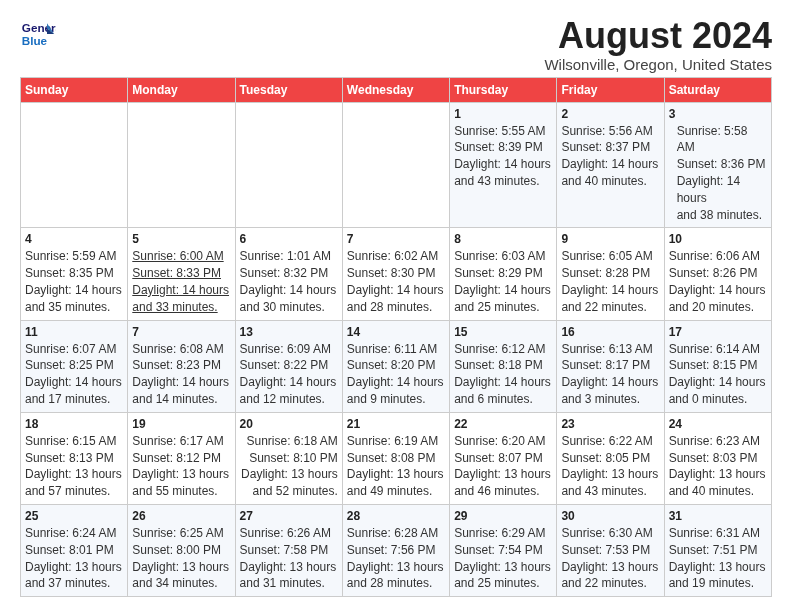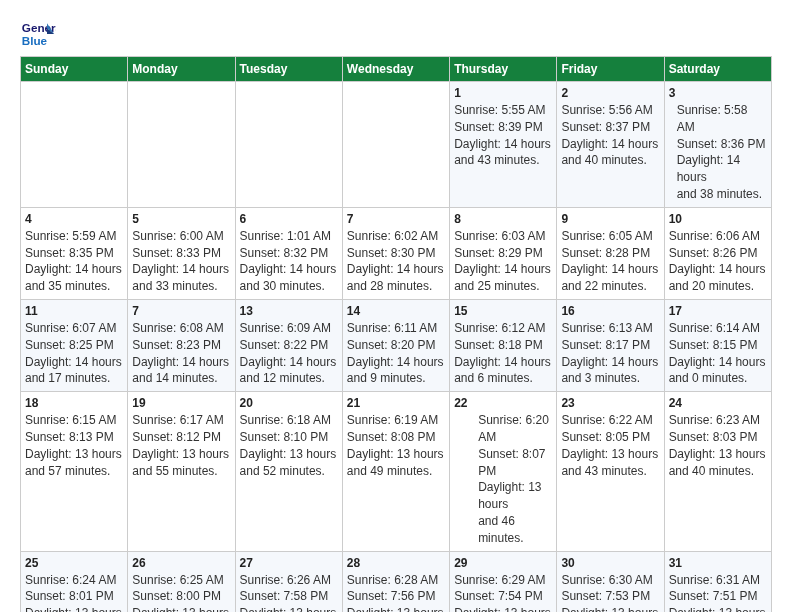--- a/index.html
+++ b/index.html
@@ -37,21 +37,21 @@
     .location-title {
       font-size: 15px;
       color: #444;
     }
     table {
       width: 100%;
       border-collapse: collapse;
       table-layout: fixed;
     }
     thead tr th {
-      background-color: #15803d;
+      background-color: #ef4444;
       color: #fff;
       font-size: 12px;
       font-weight: bold;
       padding: 5px 4px;
       text-align: left;
       border: 1px solid #ccc;
     }
     tbody tr td {
       border: 1px solid #ccc;
       vertical-align: top;
@@ -88,20 +88,24 @@
 
 <div class="header-top">
   <div class="logo">
     <svg class="logo-icon" viewBox="0 0 40 40">
       <text x="2" y="18" font-size="13" font-weight="bold" fill="#1a1a6e">General</text>
       <text x="2" y="32" font-size="13" font-weight="bold" fill="#1a6ec0">Blue</text>
       <polygon points="30,8 38,20 30,14" fill="#2e75b6"></polygon>
       <polygon points="30,14 38,20 30,20" fill="#1a3a7a"></polygon>
     </svg>
   </div>
+  <div class="title-area">
+    <div class="month-title">August 2024</div>
+    <div class="location-title">Wilsonville, Oregon, United States</div>
+  </div>
 </div>
 
 <table>
   <thead>
     <tr id="thead-row">
     <th>Sunday</th>
         <th>Monday</th>
         <th>Tuesday</th>
         <th>Wednesday</th>
         <th>Thursday</th>
@@ -140,21 +144,21 @@
       <tr>
         <td>
           <span class="day-num">4</span>
           <div class="day-info" style="white-space: pre-line;">Sunrise: 5:59 AM
 Sunset: 8:35 PM
 Daylight: 14 hours
 and 35 minutes.</div>
         </td>
         <td>
           <span class="day-num">5</span>
-          <div class="day-info" style="white-space: pre-line;">Sunrise: 6:00 AM
+          <div class="day-info" style="white-space: pre-line; text-decoration: underline;">Sunrise: 6:00 AM
 Sunset: 8:33 PM
 Daylight: 14 hours
 and 33 minutes.</div>
         </td>
         <td>
           <span class="day-num">6</span>
           <div class="day-info" style="white-space: pre-line;">Sunrise: 1:01 AM
 Sunset: 8:32 PM
 Daylight: 14 hours
 and 30 minutes.</div>
@@ -249,35 +253,35 @@
         </td>
         <td>
           <span class="day-num">19</span>
           <div class="day-info" style="white-space: pre-line;">Sunrise: 6:17 AM
 Sunset: 8:12 PM
 Daylight: 13 hours
 and 55 minutes.</div>
         </td>
         <td>
           <span class="day-num">20</span>
-          <div class="day-info" style="white-space: pre-line;">Sunrise: 6:18 AM
+          <div class="day-info" style="white-space: pre-line; text-align: right;">Sunrise: 6:18 AM
 Sunset: 8:10 PM
 Daylight: 13 hours
 and 52 minutes.</div>
         </td>
         <td>
           <span class="day-num">21</span>
           <div class="day-info" style="white-space: pre-line;">Sunrise: 6:19 AM
 Sunset: 8:08 PM
 Daylight: 13 hours
 and 49 minutes.</div>
         </td>
         <td>
           <span class="day-num">22</span>
-          <div class="day-info" style="white-space: pre-line; margin-left: 24px;">Sunrise: 6:20 AM
+          <div class="day-info" style="white-space: pre-line;">Sunrise: 6:20 AM
 Sunset: 8:07 PM
 Daylight: 13 hours
 and 46 minutes.</div>
         </td>
         <td>
           <span class="day-num">23</span>
           <div class="day-info" style="white-space: pre-line;">Sunrise: 6:22 AM
 Sunset: 8:05 PM
 Daylight: 13 hours
 and 43 minutes.</div>

